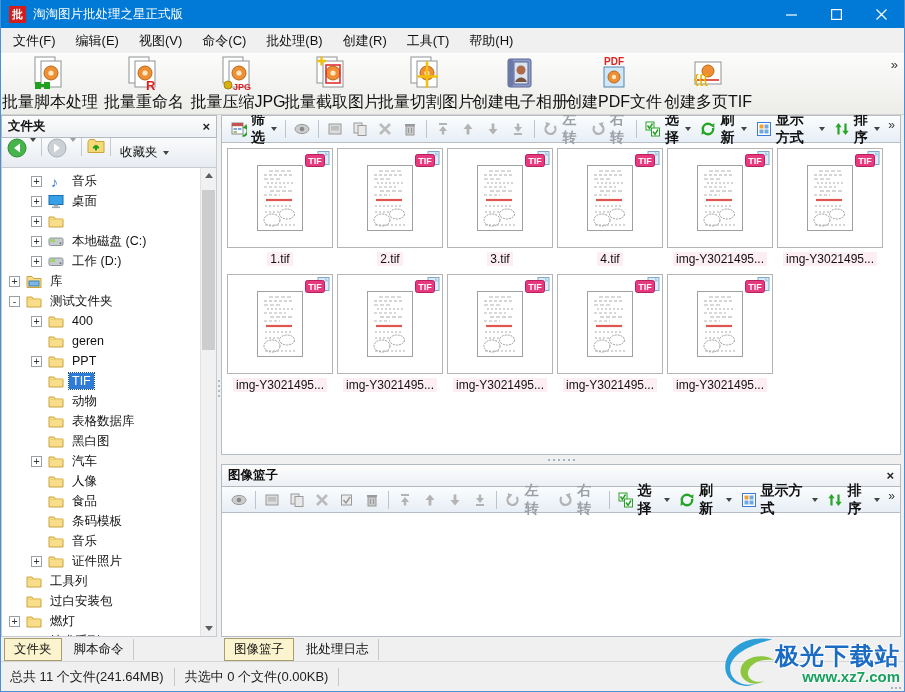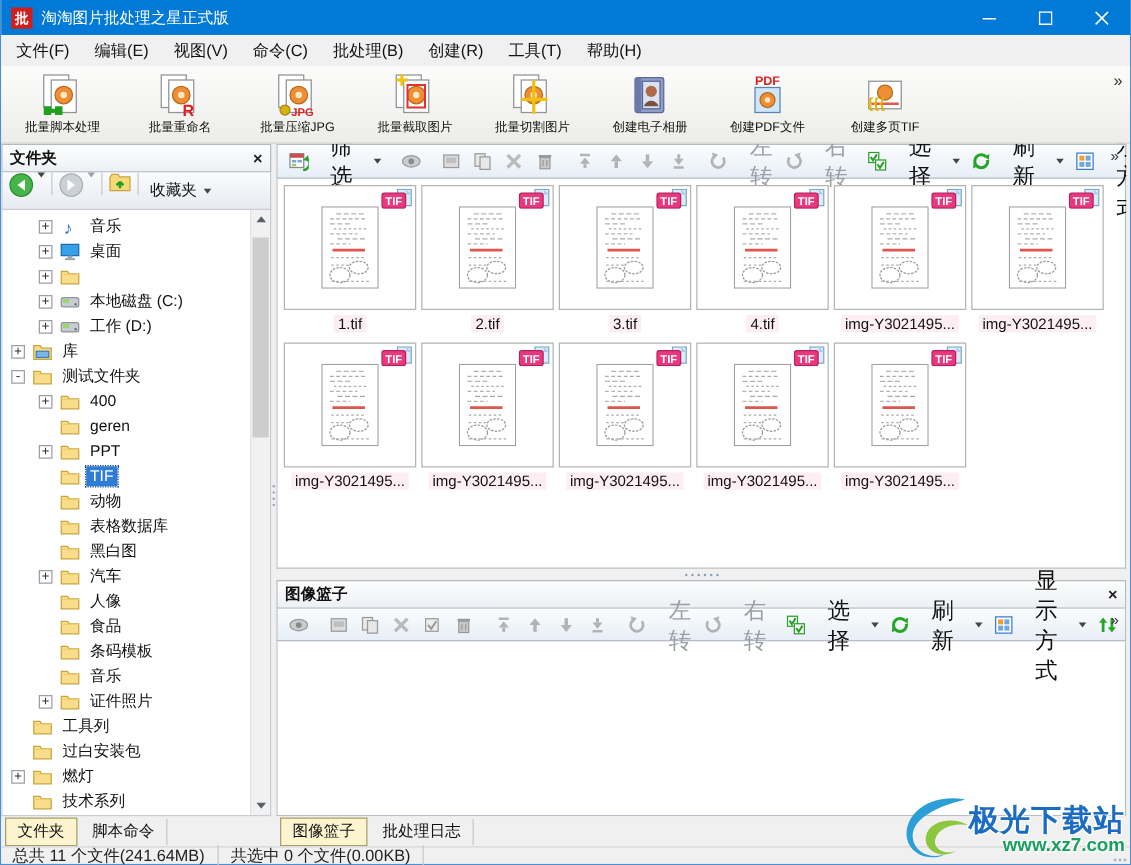--- a/index.html
+++ b/index.html
@@ -17,21 +17,21 @@
   .win-btn { width:45px; height:100%; display:flex; align-items:center; justify-content:center; }
 
   
   .menubar { height:25px; background:#f0f0f0; display:flex; align-items:stretch; padding-left:2px; flex:0 0 auto; }
   .menu-item { display:flex; align-items:center; padding:0 10px; font-size:13px; color:#111; }
 
   
   .main-toolbar { height:62px; flex:0 0 auto; position:relative; display:flex; align-items:center; padding-left:2px;
                   background:linear-gradient(#fcfcfb,#ecece9); border-top:1px solid #fff; border-bottom:1px solid #d2d2cf; }
   .big-btn { width:94px; height:58px; display:flex; flex-direction:column; align-items:center; justify-content:center; gap:2px; }
-  .big-btn .blabel { font-size:10px; color:#111; white-space:nowrap; }
+  .big-btn .blabel { font-size:16px; color:#111; white-space:nowrap; }
   .overflow-chevron { position:absolute; right:6px; top:3px; font-size:13px; color:#333; }
 
   
   .content { flex:1 1 auto; display:flex; background:#f0f0f0; overflow:hidden; }
 
   .left-panel { width:216px; flex:0 0 auto; display:flex; flex-direction:column; }
   .panel-header { height:23px; flex:0 0 auto; display:flex; align-items:center; justify-content:space-between;
                   padding:0 6px; font-weight:bold; font-size:12.5px; color:#111;
                   background:linear-gradient(#fdfdfd,#edf0f4); border:1px solid #b4bac1; }
   .panel-close { font-size:13px; font-weight:bold; color:#222; line-height:1; }
@@ -59,41 +59,41 @@
   .tab { display:flex; align-items:center; padding:2px 9px; font-size:12.5px; color:#111; border-right:1px solid #c9c9c9; }
   .tab.active { background:#fcf4cf; border:1px solid #a89d6d; margin-right:3px; }
 
   .v-gutter { width:4px; flex:0 0 auto; display:flex; flex-direction:column; align-items:center; justify-content:center; gap:3px; }
   .v-gutter i { width:2px; height:2px; background:#98a8bb; border-radius:50%; }
 
   .right-panel { flex:1 1 auto; display:flex; flex-direction:column; margin-right:3px; overflow:hidden; }
   .browser-toolbar, .basket-toolbar { height:28px; flex:0 0 auto; position:relative; display:flex; align-items:center; gap:1px; padding:0 16px 0 5px;
                     background:linear-gradient(#fbfdfe,#e7eef6); border:1px solid #b7bdc5; }
   .basket-toolbar { height:26px; border-top:none; }
-  .tbtn { display:flex; align-items:center; gap:17px; padding:2px 4px; font-size:18px; color:#111; }
+  .tbtn { display:flex; align-items:center; gap:4px; padding:2px 4px; font-size:14px; color:#111;font-weight:bold; }
   .tbtn.disabled { color:#9aa0a6; }
   .tsep { width:1px; height:18px; background:#bcc4cd; margin:0 3px; }
   .tb-chevron { position:absolute; right:5px; top:2px; font-size:12px; color:#333; }
 
   .grid-area { height:312px; flex:0 0 auto; background:#fff; border:1px solid #b7bdc5; border-top:none;
                overflow:hidden; padding:5px 0 0 3px; display:flex; flex-wrap:wrap; align-content:flex-start; }
   .cell { width:106px; margin:0 2px 2px 2px; }
   .cell-box { height:100px; border:1px solid #b4b4b4; background:#fff; position:relative;
               display:flex; align-items:center; justify-content:center; }
   .tif-badge { position:absolute; top:2px; right:2px; }
   .cell-name { margin:4px auto 6px; background:#fdeef3; font-size:12px; color:#111; padding:0 3px;
                width:fit-content; max-width:100px; white-space:nowrap; overflow:hidden; text-align:center; }
 
   .h-splitter { height:9px; flex:0 0 auto; display:flex; align-items:center; justify-content:center; gap:3px; }
   .h-splitter i { width:2px; height:2px; background:#8aa0b8; border-radius:50%; }
 
   .basket-empty { flex:1 1 auto; background:#fff; border:1px solid #b7bdc5; border-top:none; }
 
   
-  .statusbar { height:14px; flex:0 0 auto; background:#f0f0f0; border-top:1px solid #d6d6d6;
+  .statusbar { height:30px; flex:0 0 auto; background:#f0f0f0; border-top:1px solid #d6d6d6;
                display:flex; align-items:center; padding-left:9px; font-size:13px; color:#222; }
   .status-seg { padding-right:10px; border-right:1px solid #c9c9c9; margin-right:10px; }
 
   
   .watermark { position:absolute; right:4px; bottom:1px; display:flex; align-items:center; z-index:60; pointer-events:none; }
   .wm-text { display:flex; flex-direction:column; align-items:flex-end; margin-left:-6px; }
   .wm-name { font-size:24px; font-weight:bold; color:#1b6cc2; letter-spacing:1px;
              text-shadow:1px 1px 0 #fff,-1px -1px 0 #fff,1px -1px 0 #fff,-1px 1px 0 #fff; }
   .wm-url { font-size:15px; font-weight:bold; color:#17a05e; margin-top:-4px;
             text-shadow:1px 1px 0 #fff,-1px -1px 0 #fff; }

